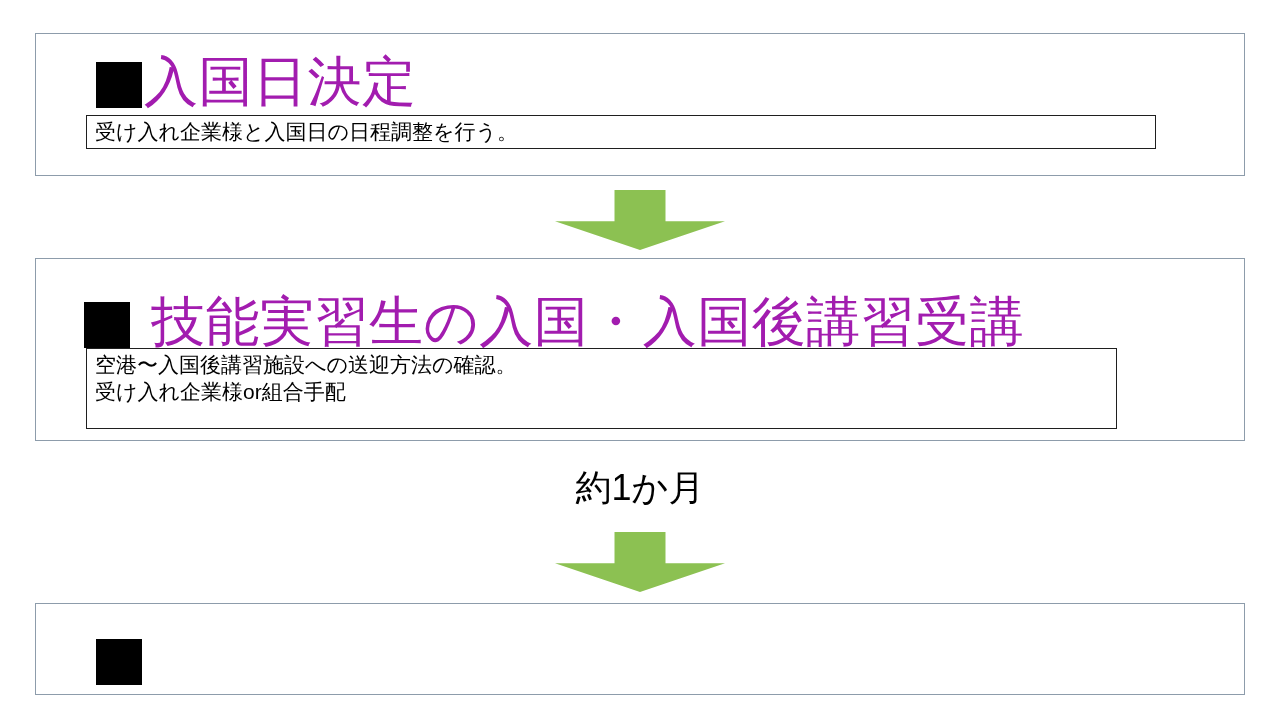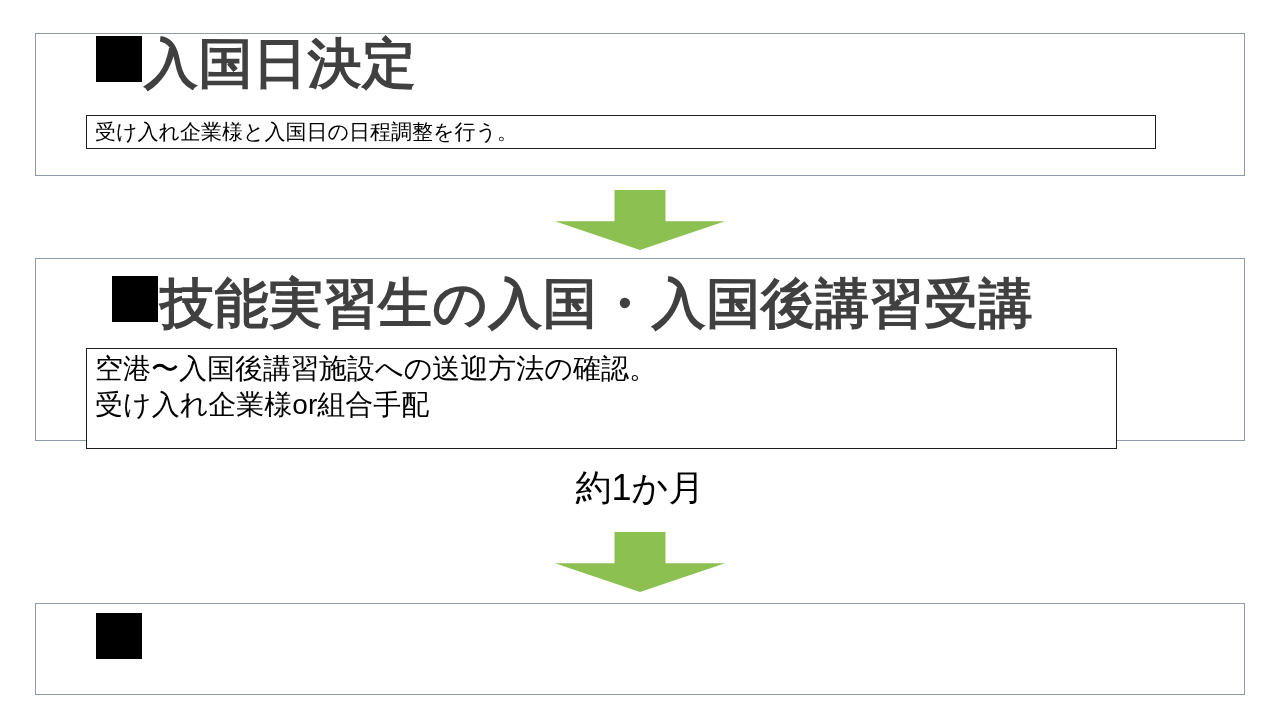--- a/index.html
+++ b/index.html
@@ -26,24 +26,24 @@
     position: absolute;
     box-sizing: border-box;
     background: #ffffff;
     border: 1px solid #8d9cab;
   }
 
   
   .step-heading {
     position: absolute;
     display: flex;
-    align-items: flex-start;
+    align-items: flex-end;
     white-space: nowrap;
-    color: #404040;
-    font-weight: 700;
+    color: #a21caf;
+    font-weight: 400;
     line-height: 1;
     letter-spacing: 0.5px;
   }
   .bullet-square {
     display: inline-block;
     background: #000000;
     flex: none;
   }
   .heading-text {
     display: inline-block;
@@ -81,23 +81,23 @@
 
   
   #box-1      { left: 35px;  top: 33px;  width: 1210px; height: 143px; }
   #heading-1  { left: 96px;  top: 36px;  height: 72px;  font-size: 54px; }
   #heading-1 .bullet-square { width: 46px; height: 46px; margin-right: 2px; }
   #note-1     { left: 86px;  top: 115px; width: 1070px; height: 34px; font-size: 21px; }
 
   #arrow-1    { left: 555px; top: 190px; width: 170px; height: 60px; }
 
   #box-2      { left: 35px;  top: 258px; width: 1210px; height: 183px; }
-  #heading-2  { left: 112px;  top: 276px; height: 72px;  font-size: 54px; }
+  #heading-2  { left: 84px;  top: 276px; height: 72px;  font-size: 54px; gap: 19px; }
   #heading-2 .bullet-square { width: 46px; height: 46px; margin-right: 2px; }
-  #note-2     { left: 86px;  top: 348px; width: 1031px; height: 101px; font-size: 28px; }
+  #note-2     { left: 86px;  top: 348px; width: 1031px; height: 81px; font-size: 21px; }
 
   #interval-1 { left: 440px; top: 470px; width: 400px; font-size: 36px; }
 
   #arrow-2    { left: 555px; top: 532px; width: 170px; height: 60px; }
 
   #box-3      { left: 35px;  top: 603px; width: 1210px; height: 92px; }
   #heading-3  { left: 96px;  top: 613px; height: 72px;  font-size: 54px; }
   #heading-3 .bullet-square { width: 46px; height: 46px; margin-right: 2px; }
 </style>
 </head>

